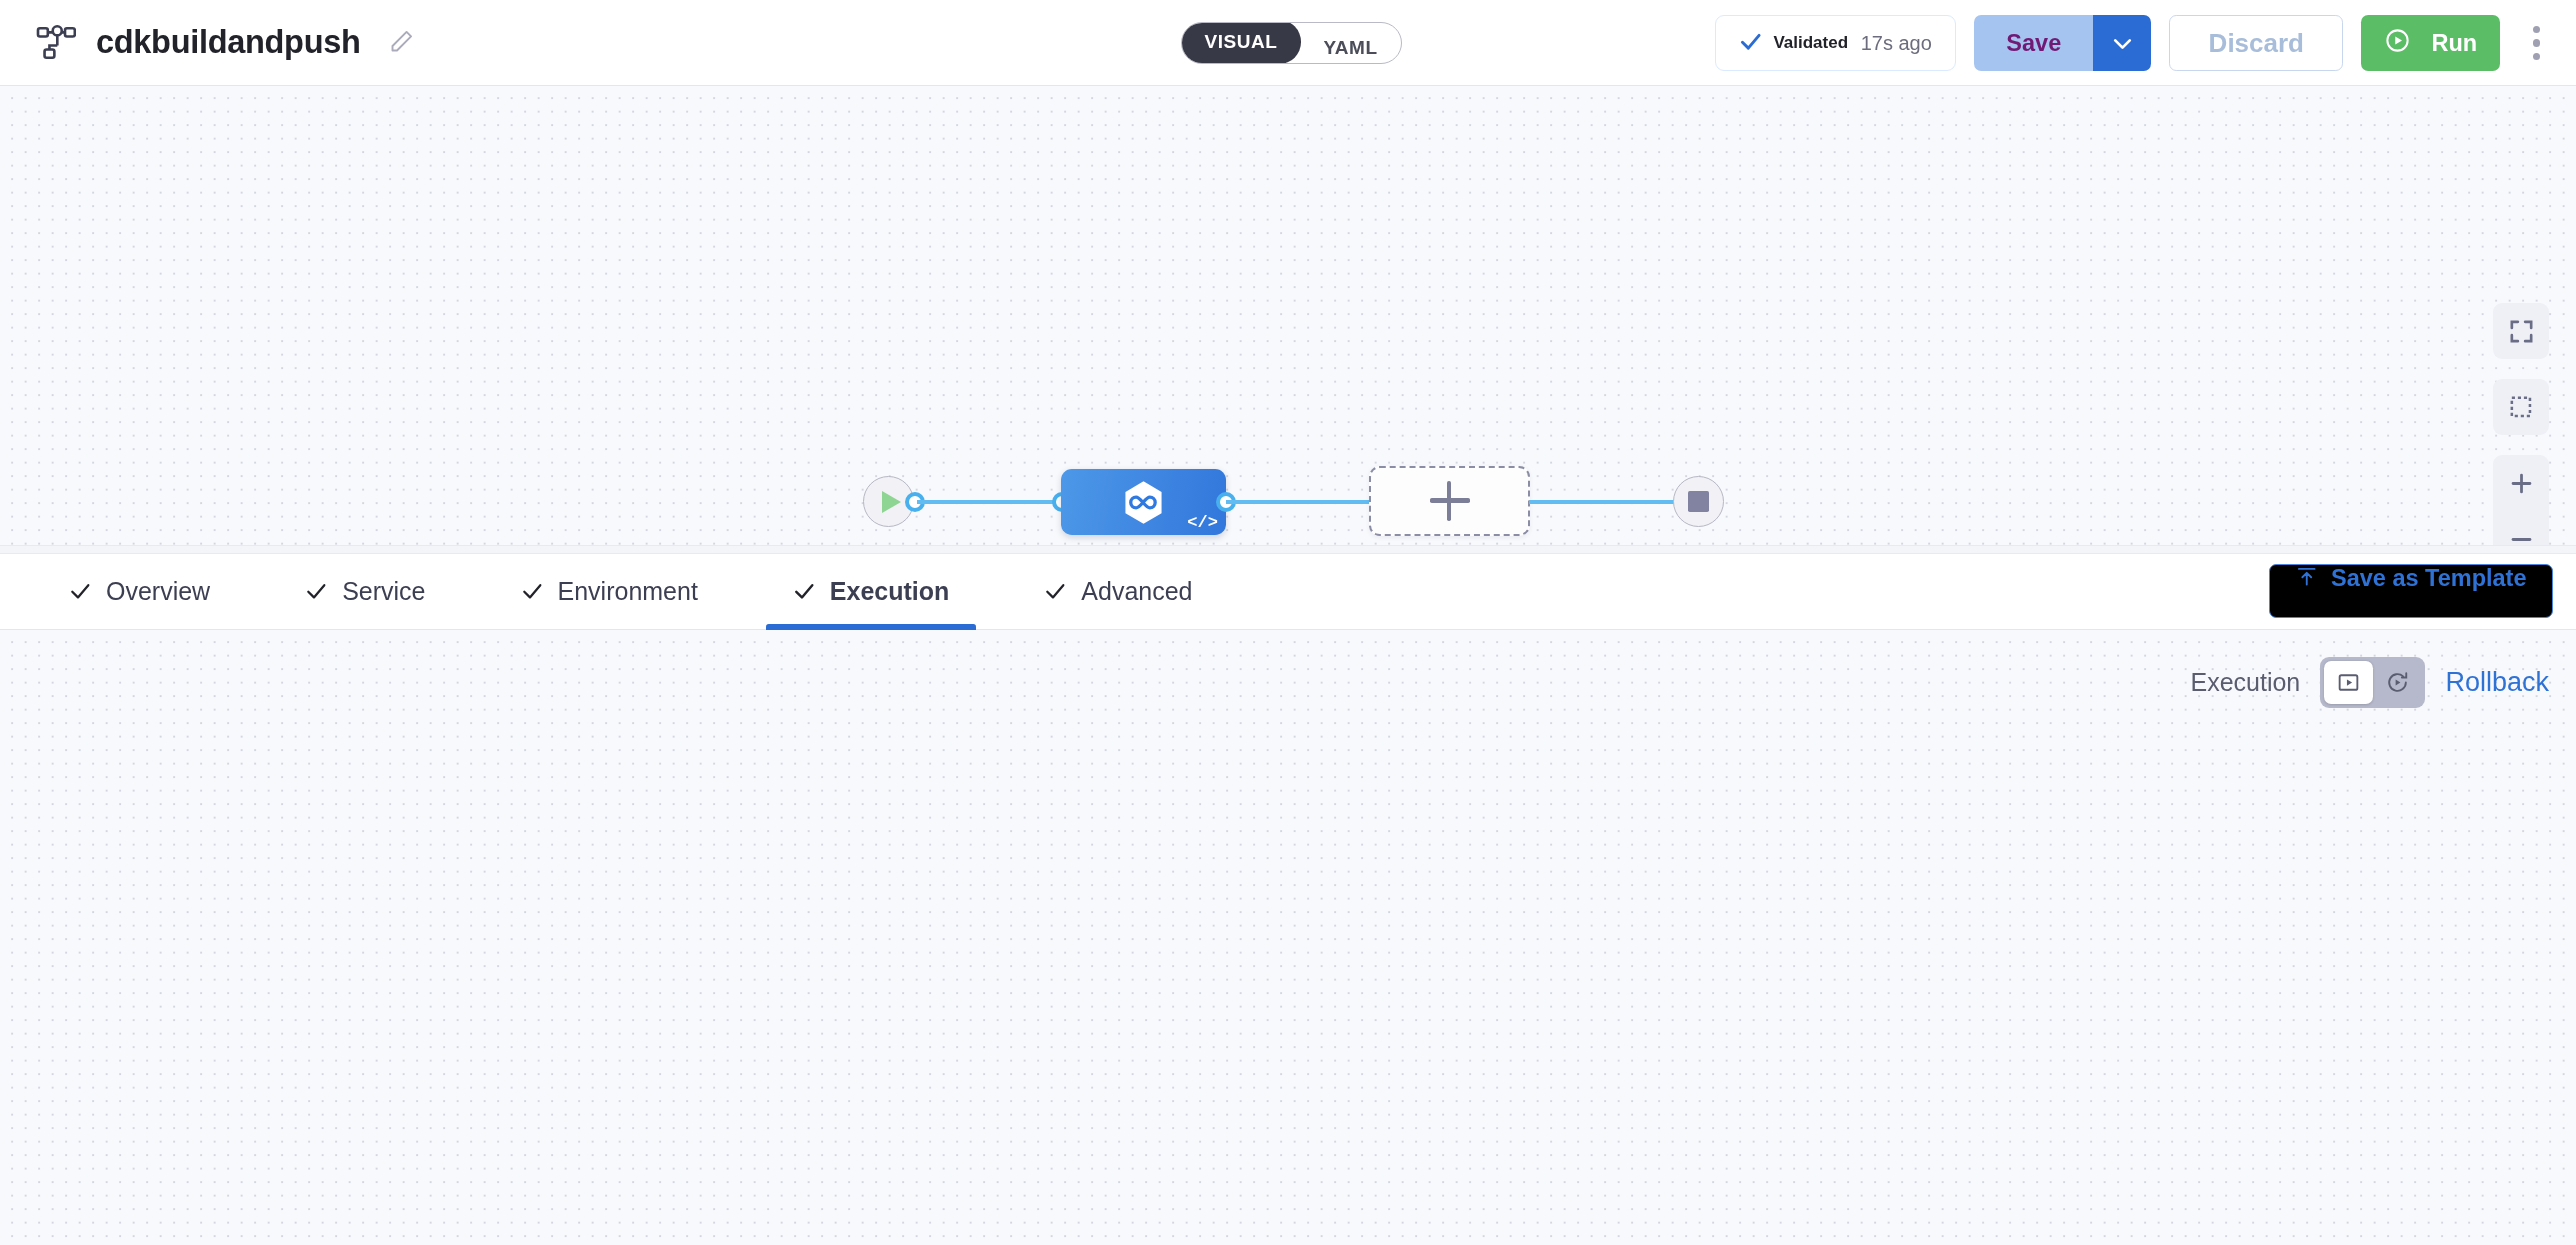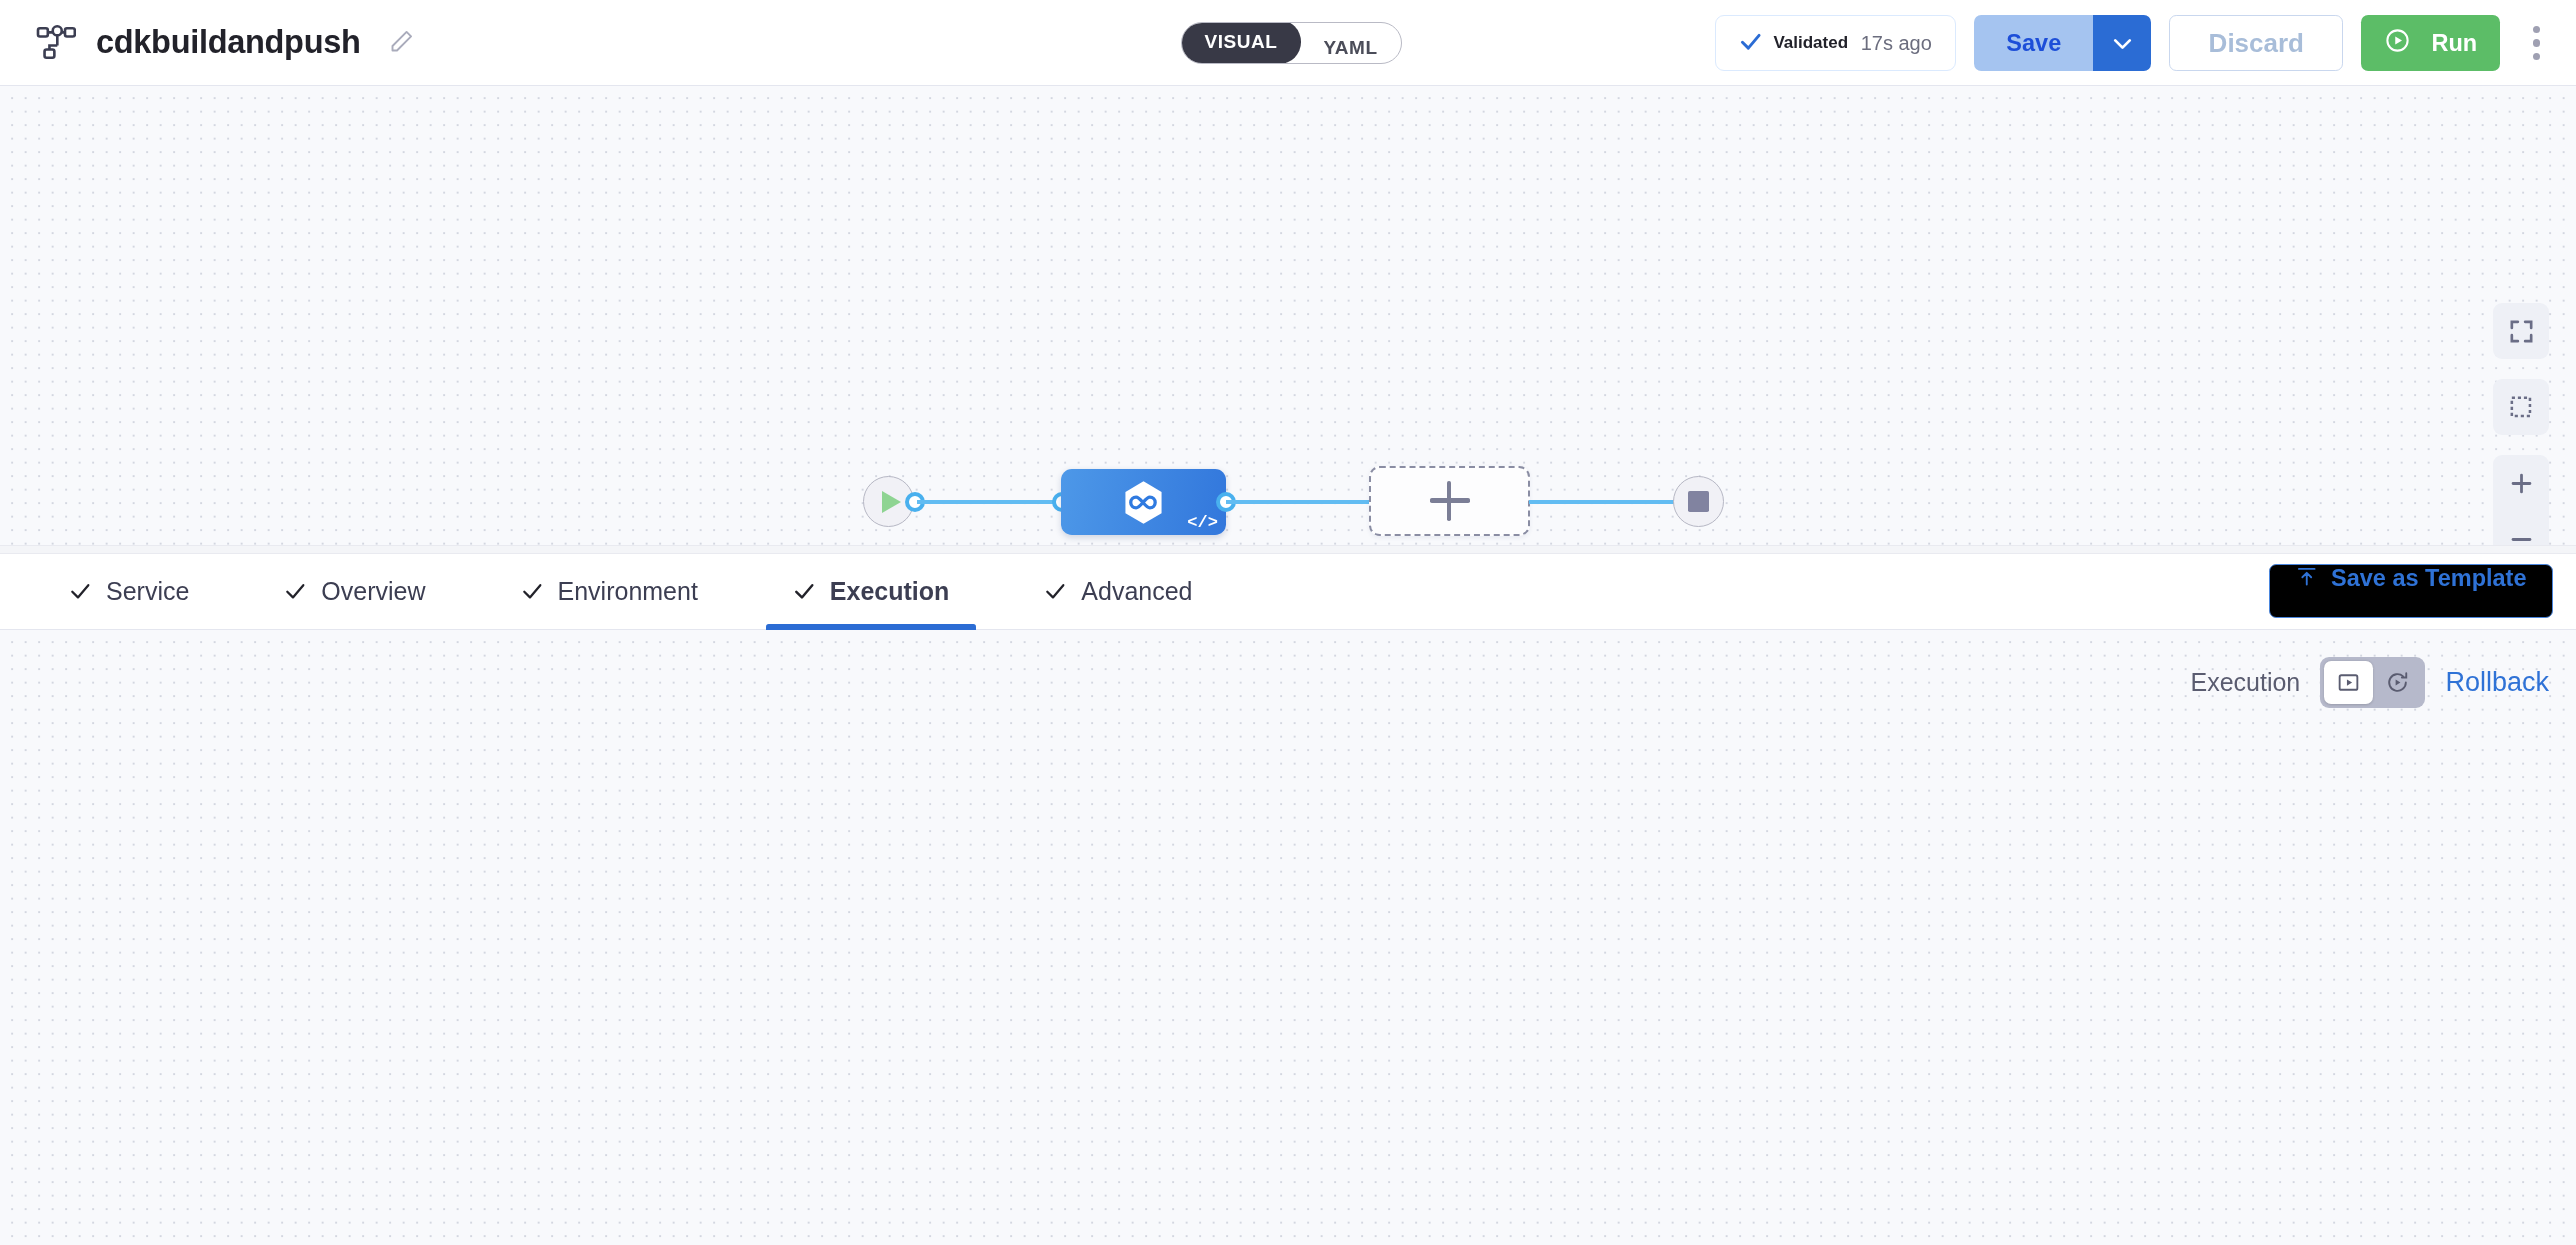--- a/index.html
+++ b/index.html
@@ -82,21 +82,21 @@
     background: #ffffff;
     white-space: nowrap;
   }
   .validated-check { width: 23.5px; height: 23.5px; }
   .validated-label { font-size: 17px; font-weight: 700; color: #22222a; }
   .validated-time { font-size: 20px; color: #6b6d7e; margin-left: 1.8px; }
 
   .save-split { display: flex; align-items: stretch; height: 56px; border-radius: 7.2px; overflow: hidden; }
   .save-main {
     background: #a5c4f0;
-    color: #1d4ed8;
+    color: #701a75;
     font-size: 23.5px; font-weight: 700;
     display: flex; align-items: center; justify-content: center;
     width: 119px;
     cursor: pointer;
   }
   .save-caret {
     background: #2b6cd4;
     width: 58px;
     display: flex; align-items: center; justify-content: center;
     cursor: pointer;
@@ -401,28 +401,28 @@
 
 <div class="divider-strip"></div>
 
 <div class="tabs-bar">
   <div class="tabs">
 
     <div class="tab">
       <svg class="tab-check" viewBox="0 0 24 24" fill="none" stroke="#22222a" stroke-width="2.4" stroke-linecap="round" stroke-linejoin="round">
           <path d="M3.5 12.5l6 6 11-13"></path>
         </svg>
-      <span>Service</span>
+      <span>Overview</span>
     </div>
 
     <div class="tab">
       <svg class="tab-check" viewBox="0 0 24 24" fill="none" stroke="#22222a" stroke-width="2.4" stroke-linecap="round" stroke-linejoin="round">
           <path d="M3.5 12.5l6 6 11-13"></path>
         </svg>
-      <span>Overview</span>
+      <span>Service</span>
     </div>
 
     <div class="tab">
       <svg class="tab-check" viewBox="0 0 24 24" fill="none" stroke="#22222a" stroke-width="2.4" stroke-linecap="round" stroke-linejoin="round">
           <path d="M3.5 12.5l6 6 11-13"></path>
         </svg>
       <span>Environment</span>
     </div>
 
     <div class="tab active">

